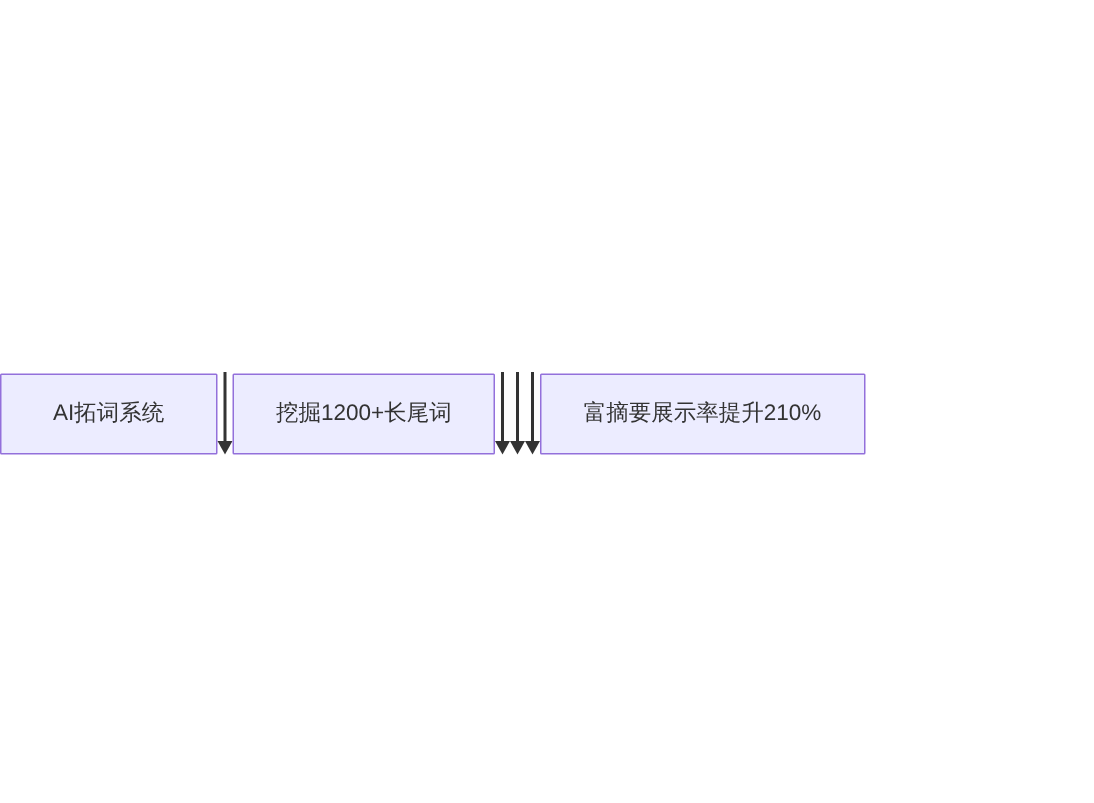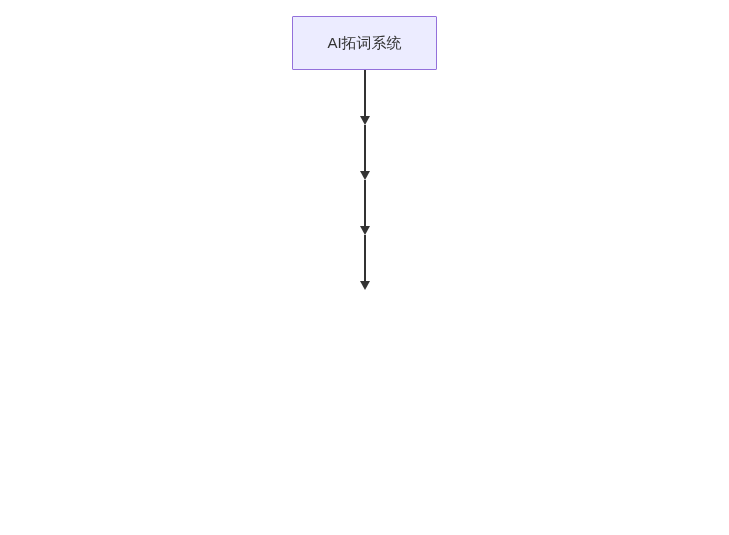--- a/index.html
+++ b/index.html
@@ -8,21 +8,21 @@
     background: #ffffff;
     font-family: "Liberation Sans", "DejaVu Sans", sans-serif;
   }
   .canvas {
     position: relative;
     width: 729px;
     height: 535px;
     background: #ffffff;
     overflow: hidden;
     display: flex;
-    flex-direction: column;
+    flex-direction: row;
     align-items: center;
     padding-top: 16px;
     box-sizing: border-box;
   }
   .node {
     box-sizing: border-box;
     height: 54px;
     min-width: 145px;
     padding: 0 28px;
     background: #ECECFF;
@@ -64,32 +64,38 @@
 
   <div class="node">
     <span>AI拓词系统</span>
   </div>
 
   <div class="edge">
     <div class="line"></div>
     <div class="head"></div>
   </div>
 
+  <div class="node">
+    <span>挖掘1200+长尾词</span>
+  </div>
 
   <div class="edge">
     <div class="line"></div>
     <div class="head"></div>
   </div>
 
 
   <div class="edge">
     <div class="line"></div>
     <div class="head"></div>
   </div>
 
 
   <div class="edge">
     <div class="line"></div>
     <div class="head"></div>
   </div>
 
+  <div class="node">
+    <span>富摘要展示率提升210%</span>
+  </div>
 
 </div>
 
 </body></html>

